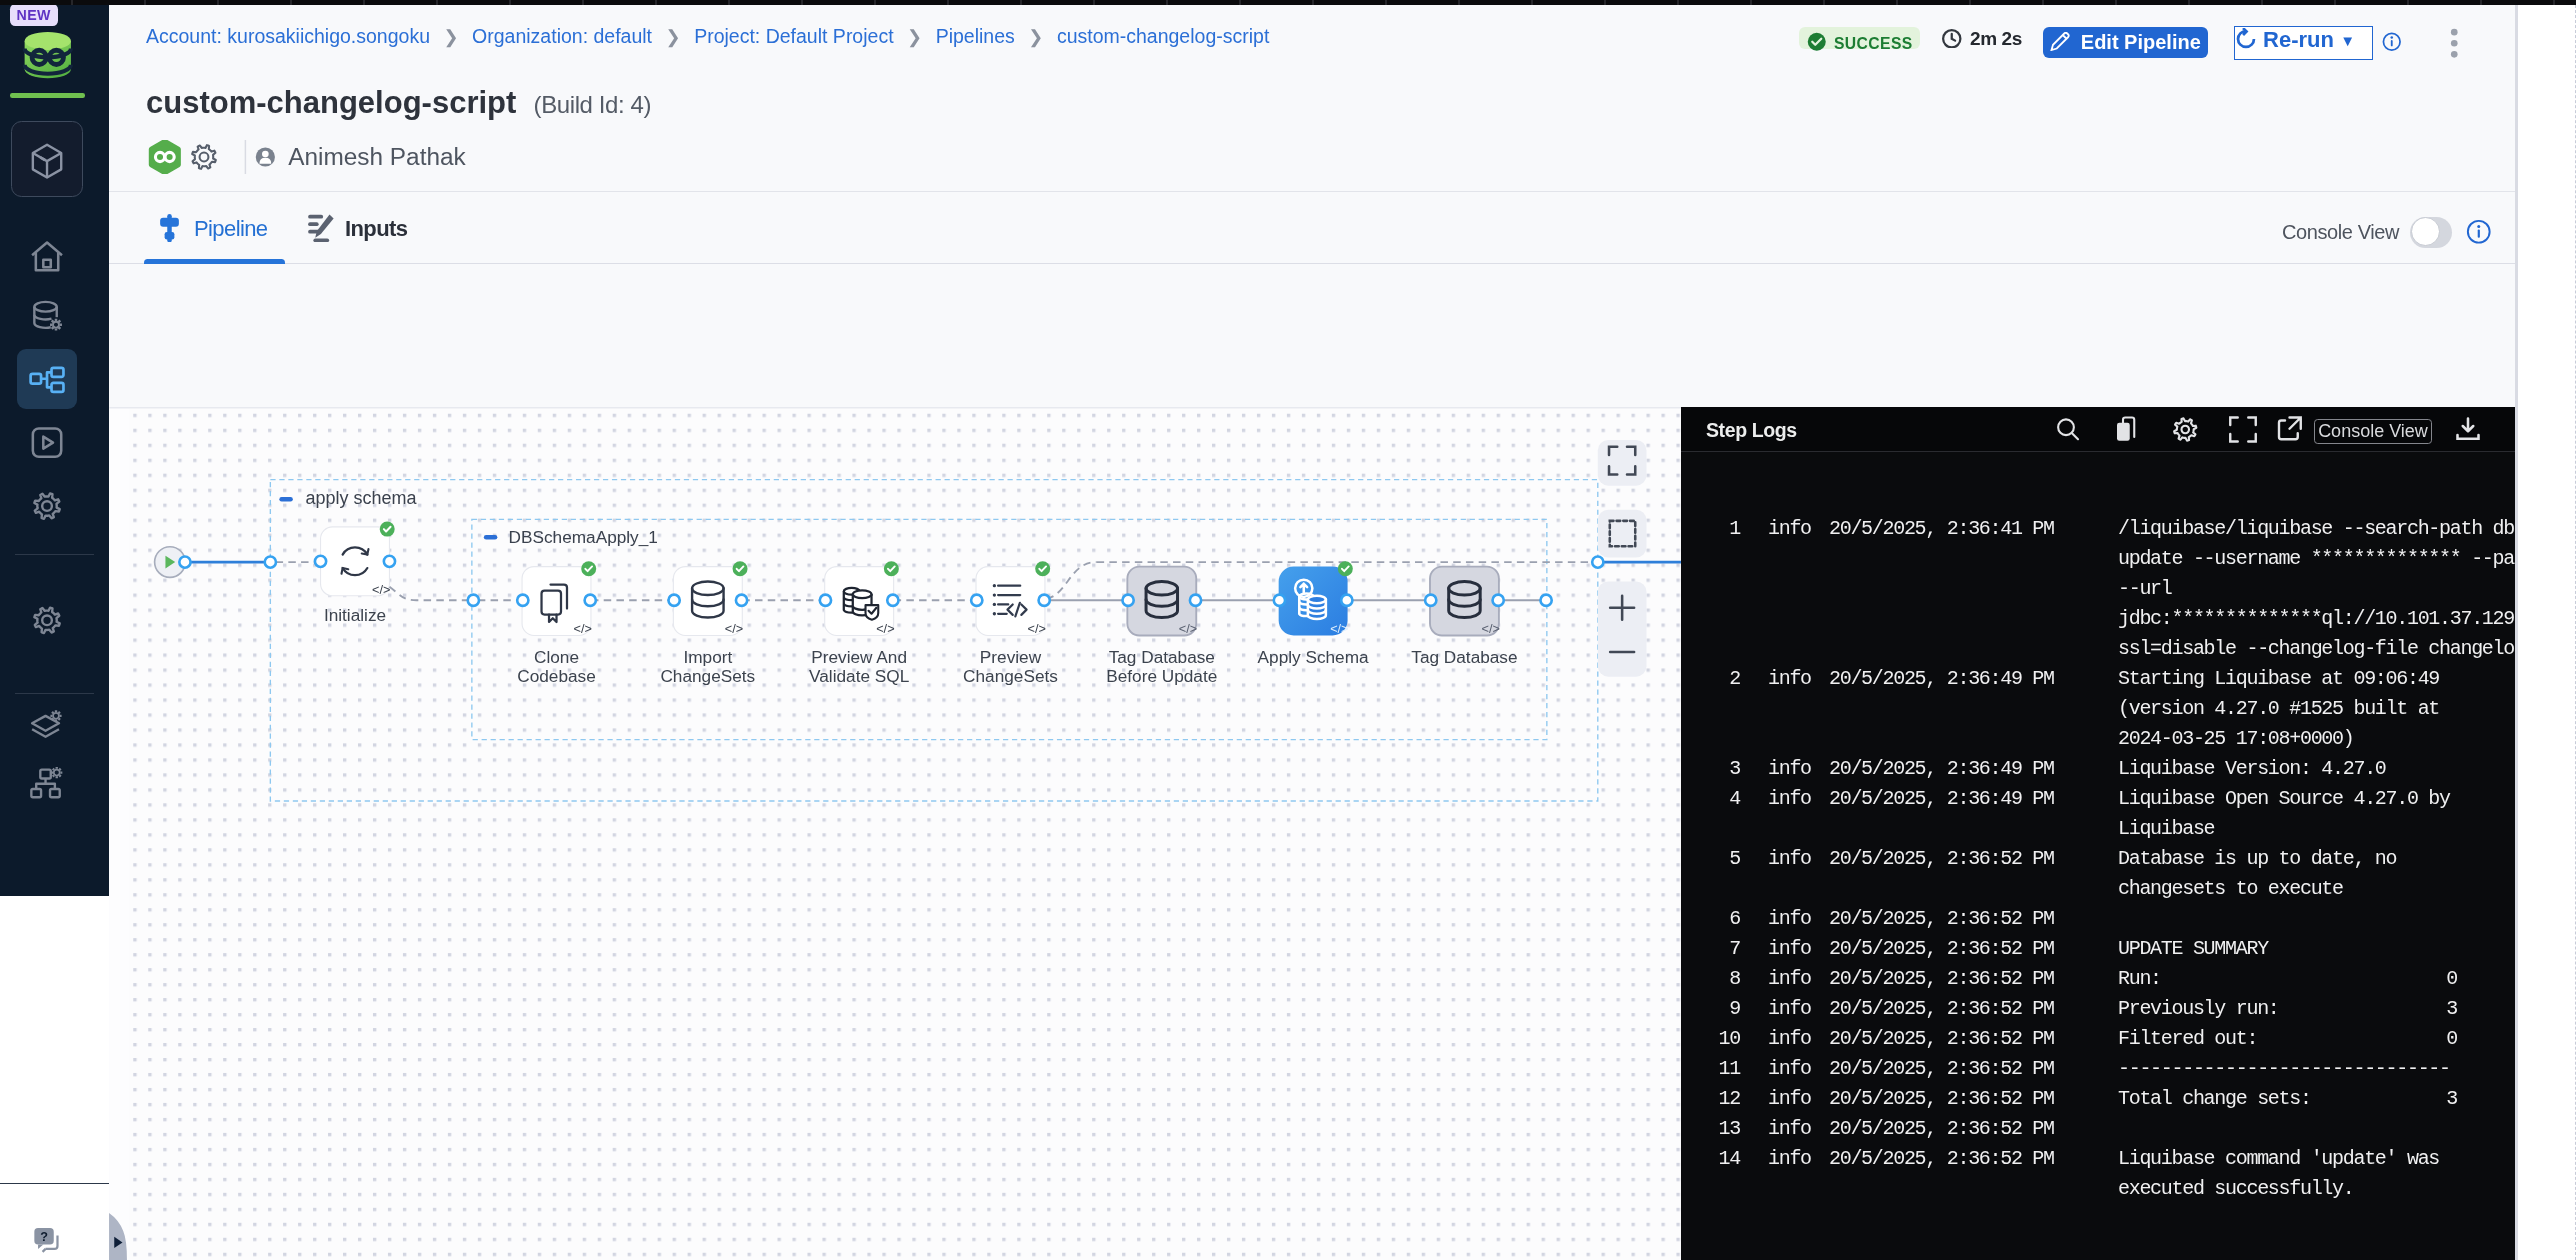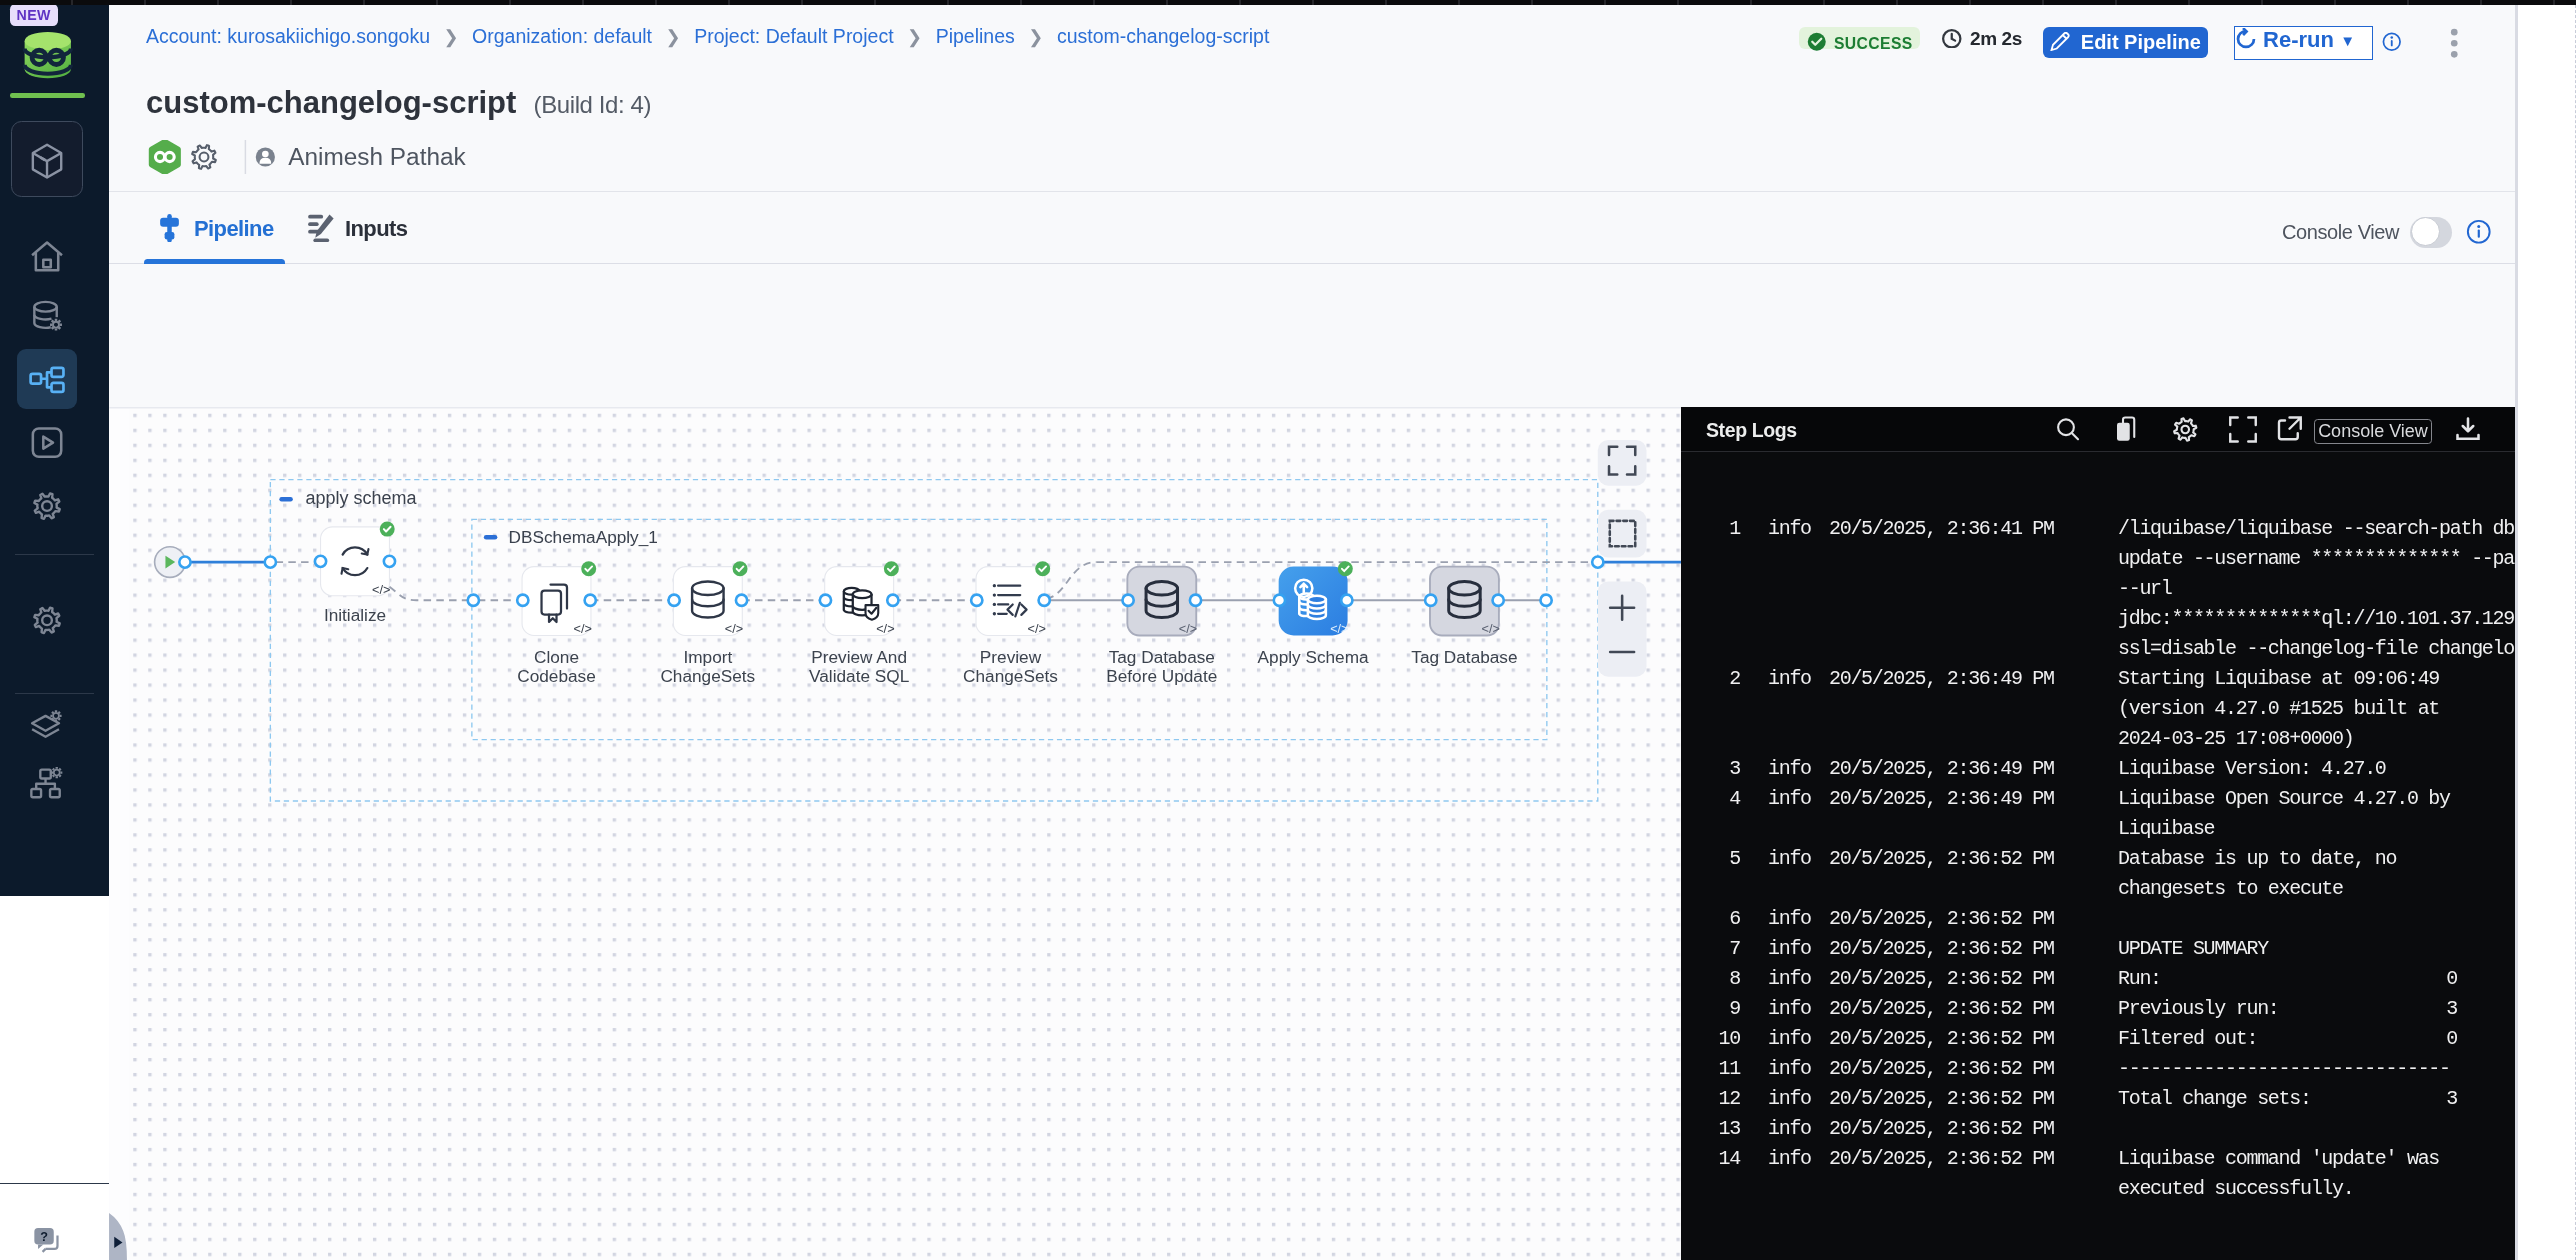--- a/index.html
+++ b/index.html
@@ -38,21 +38,21 @@
   #successbadge { left:1690px; top:22.5px; width:121px; height:22px; background:#e3f3dc; border-radius:6px; }
   #successbadge span { position:absolute; left:35px; top:7.5px; font-size:15.7px; font-weight:bold; color:#1d7d33; letter-spacing:0.4px; }
   #dur { left:1861px; top:23px; font-size:19px; letter-spacing:-0.4px; font-weight:bold; color:#25292f; }
   #editbtn { left:1934px; top:22.5px; width:165px; height:31px; background:#2166d1; border-radius:6px; color:#fff;
       font-size:20px; font-weight:bold; text-align:center; line-height:31px; }
   #rerunbtn { left:2125px; top:21px; width:139px; height:34px; background:#fff; border:1.5px solid #2166d1; border-radius:0;
       color:#2166d1; font-size:22px; font-weight:bold; }
 
   
   #tabbar { left:0; top:187px; width:2406px; height:72px; background:#f8f9fb; border-bottom:1.5px solid #dcdee6; }
-  #tab1 { left:85px; top:24px; font-size:22px; letter-spacing:-0.6px; font-weight:bold; color:#2470d3; }
+  #tab1 { left:85px; top:24px; font-size:22px; letter-spacing:-0.6px; font-weight:normal; color:#2470d3; }
   #tab2 { left:236px; top:24px; font-size:22px; letter-spacing:-0.6px; font-weight:bold; color:#2b303a; }
   #tabunderline { left:35px; top:67px; width:141px; height:5.2px; background:#2674d9; border-radius:3.7px 3.7px 0 0; }
   #consolelabel { left:2173px; top:29px; font-size:20px; letter-spacing:-0.4px; color:#4e545e; }
   #toggle { left:2301px; top:25px; width:42px; height:31px; background:#d4d7de; border-radius:15.4px; }
   #toggle .knob { position:absolute; left:0.7px; top:0.7px; width:29px; height:29px; background:#fff; border-radius:50%; border:0.7px solid #c6cad2; }
 
   
   #deployrow { left:0; top:260px; width:2406px; height:146px; background:#f8f9fb; border-bottom:0.7px solid #e6e8ee; }
   #deployname { left:37px; top:18px; font-size:22.5px; letter-spacing:-0.6px; font-weight:bold; color:#14171c; }
   #startedat { left:37px; top:60px; font-size:19.5px; letter-spacing:-0.6px; color:#5a606c; }

